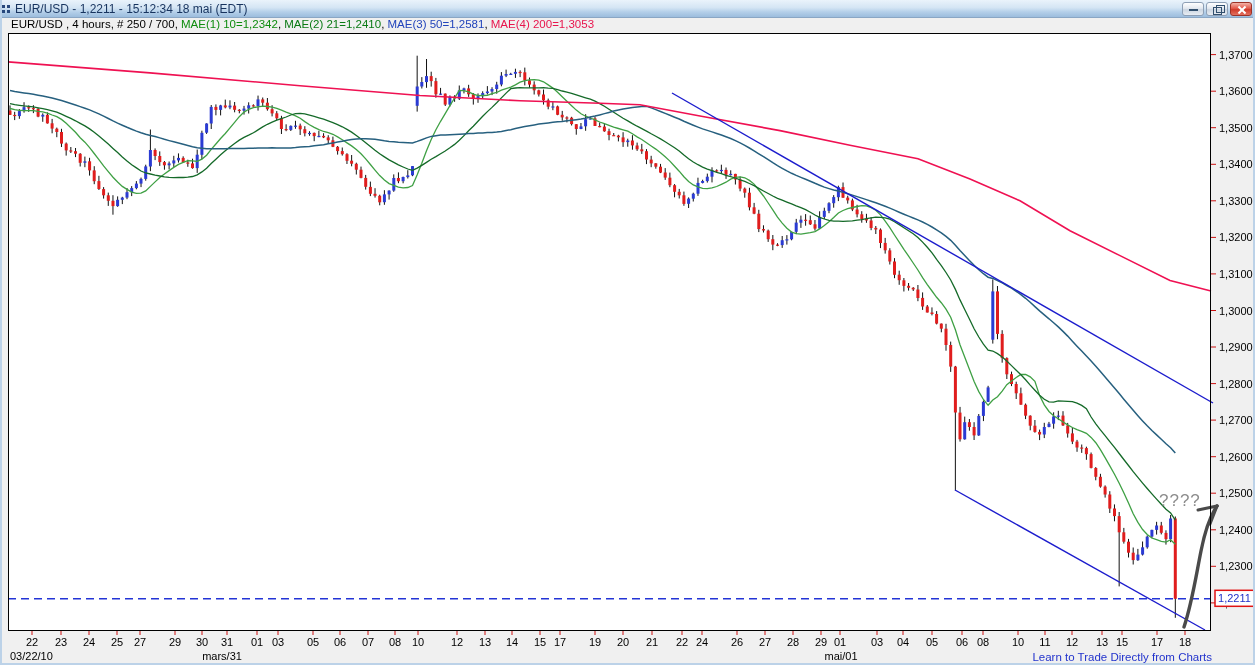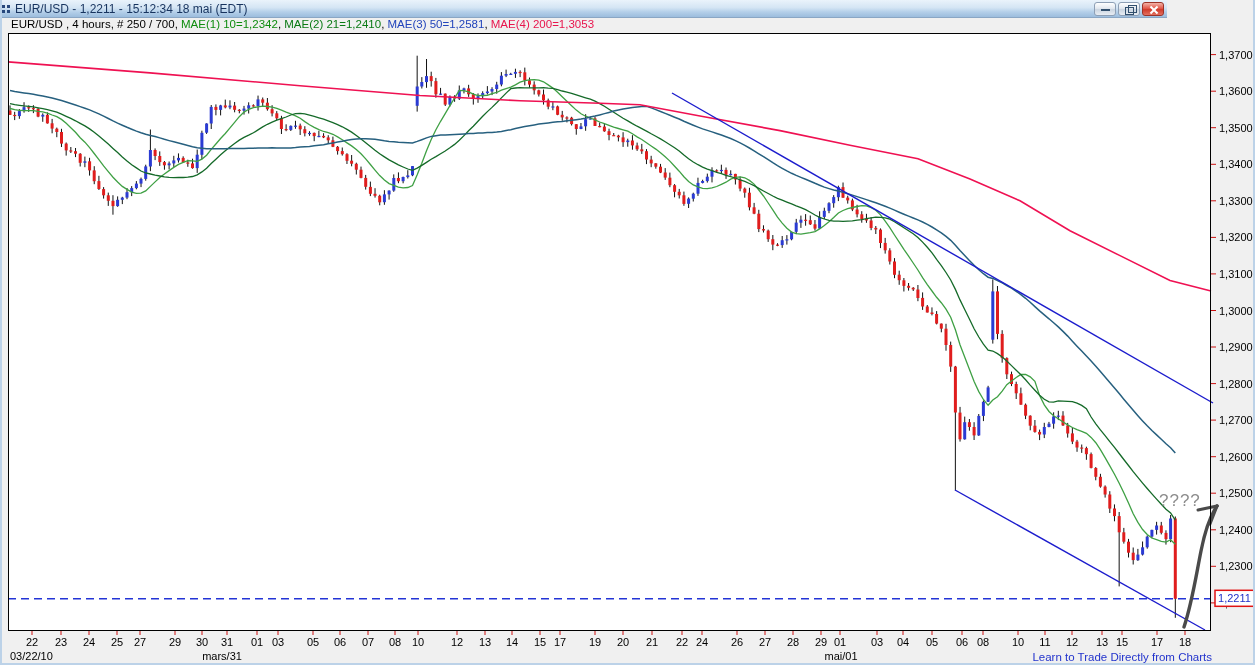--- a/index.html
+++ b/index.html
@@ -1,20 +1,20 @@
 <!DOCTYPE html>
 <html><head>
 <meta charset="utf-8">
 <style>
   html,body{margin:0;padding:0;width:1255px;height:665px;overflow:hidden;
     font-family:"Liberation Sans","DejaVu Sans",sans-serif;background:#f0f0f0;}
   .window-frame{position:absolute;inset:0;border:2px solid #bcd2e8;border-top:none;
     pointer-events:none;z-index:40;}
   
-  .titlebar{position:absolute;top:0;left:0;width:1167px;height:17px;z-index:30;
+  .titlebar{position:absolute;top:0;left:0;width:1255px;height:17px;z-index:30;
     background:linear-gradient(180deg,#eaf3fb 0%,#d4e5f4 45%,#b4cfe9 70%,#9cbddd 100%);
     border-bottom:1px solid #8aa6c4;display:flex;align-items:center;}
   .app-icon{display:inline-grid;grid-template-columns:3px 3px;grid-gap:2px;margin:0 5px 0 2px;}
   .app-icon i{width:3px;height:3px;background:#27477c;display:block;}
   .title-text{font-size:12px;color:#17335e;white-space:nowrap;}
   .controls{margin-left:auto;display:flex;gap:2px;padding-right:3px;}
   .wbtn{width:22px;height:14px;border:1px solid #8d9fb5;border-radius:3px;padding:0;
     background:linear-gradient(180deg,#ffffff 0%,#e2e8ef 45%,#cbd5e1 55%,#e8edf3 100%);
     position:relative;cursor:pointer;}
   .wbtn.close{background:linear-gradient(180deg,#f3b2a7 0%,#e2584a 45%,#cf3b2b 55%,#e3705f 100%);

